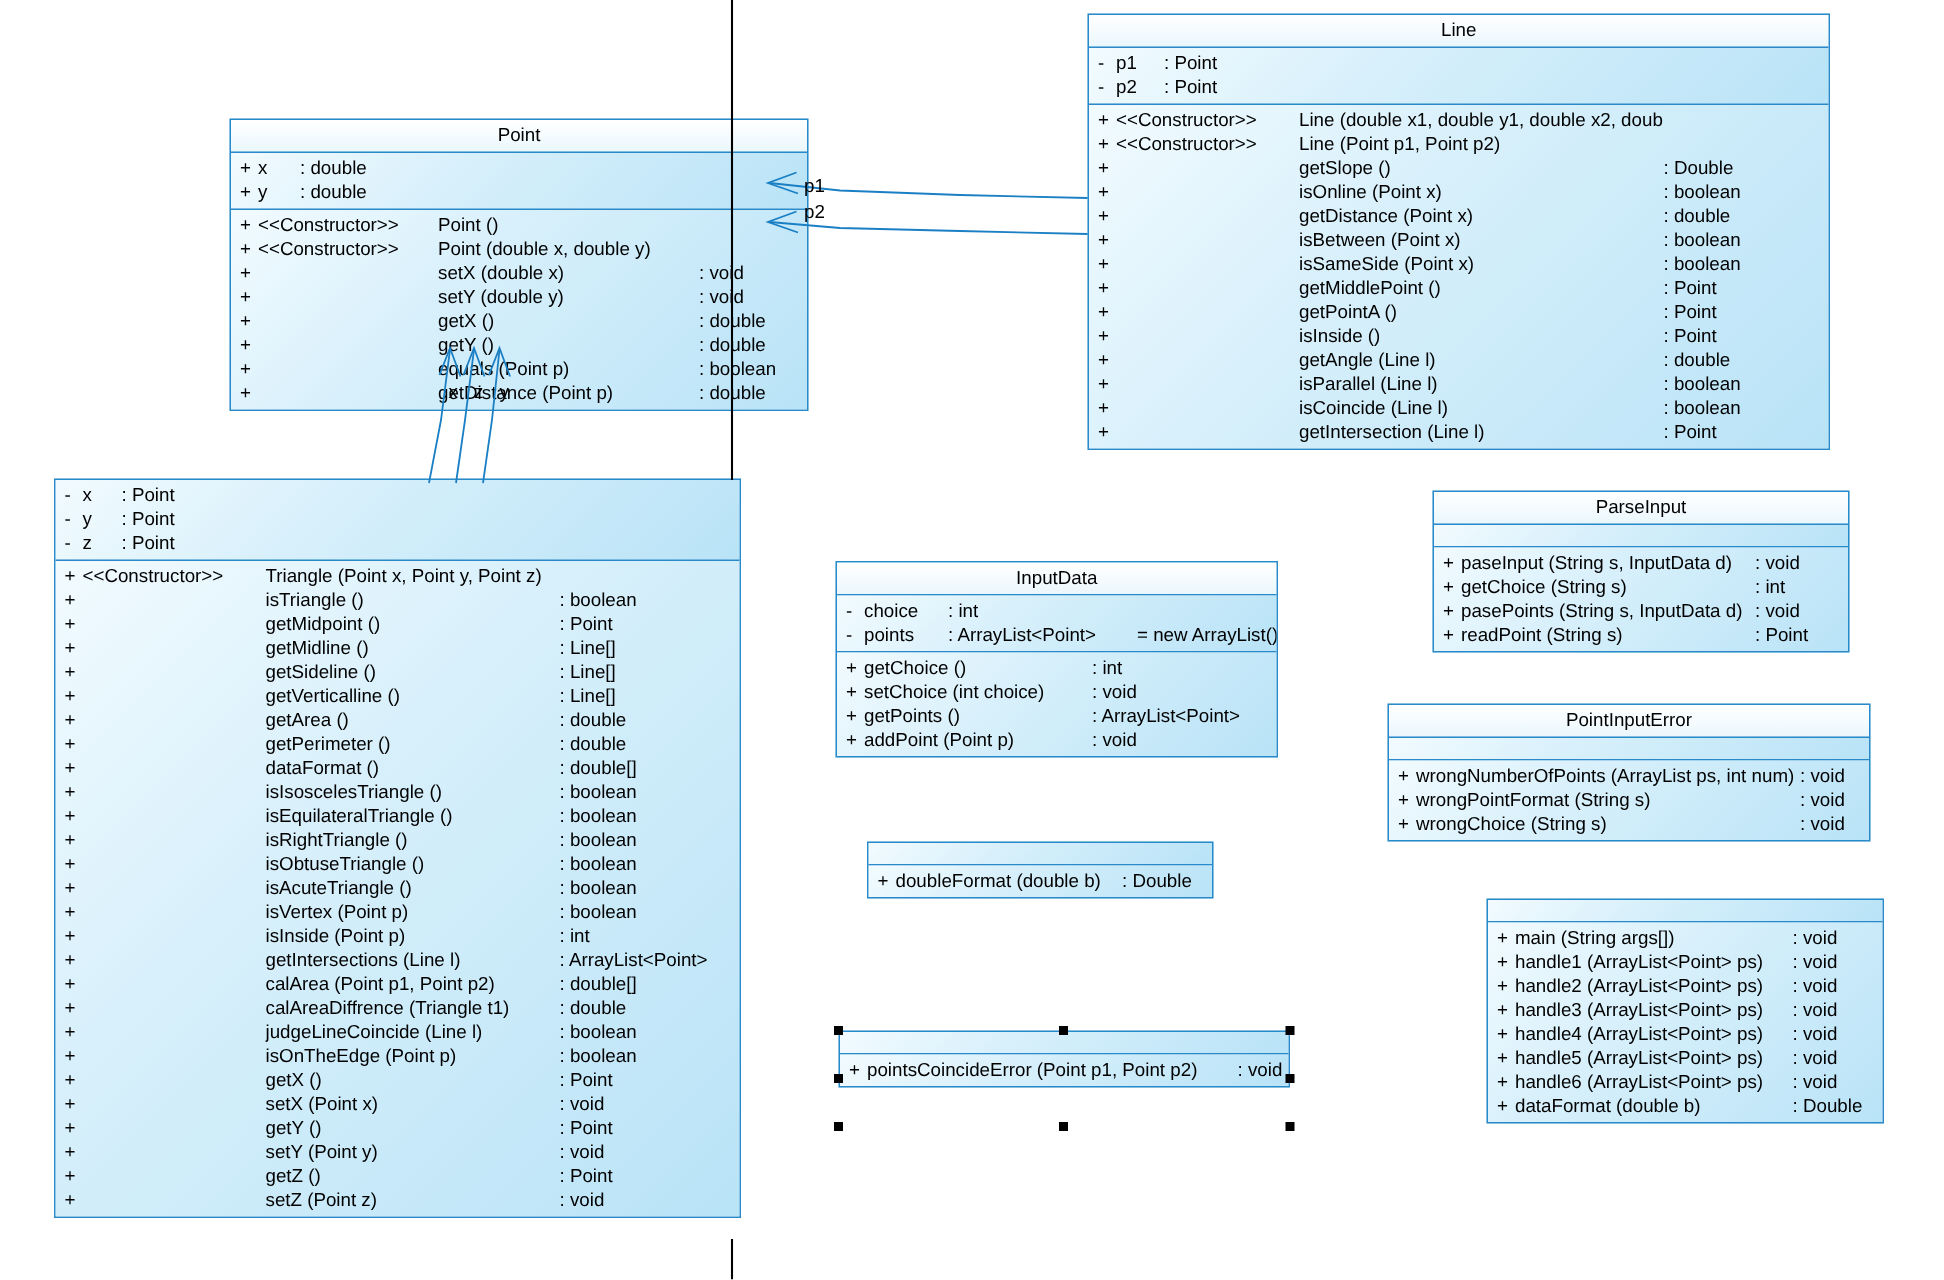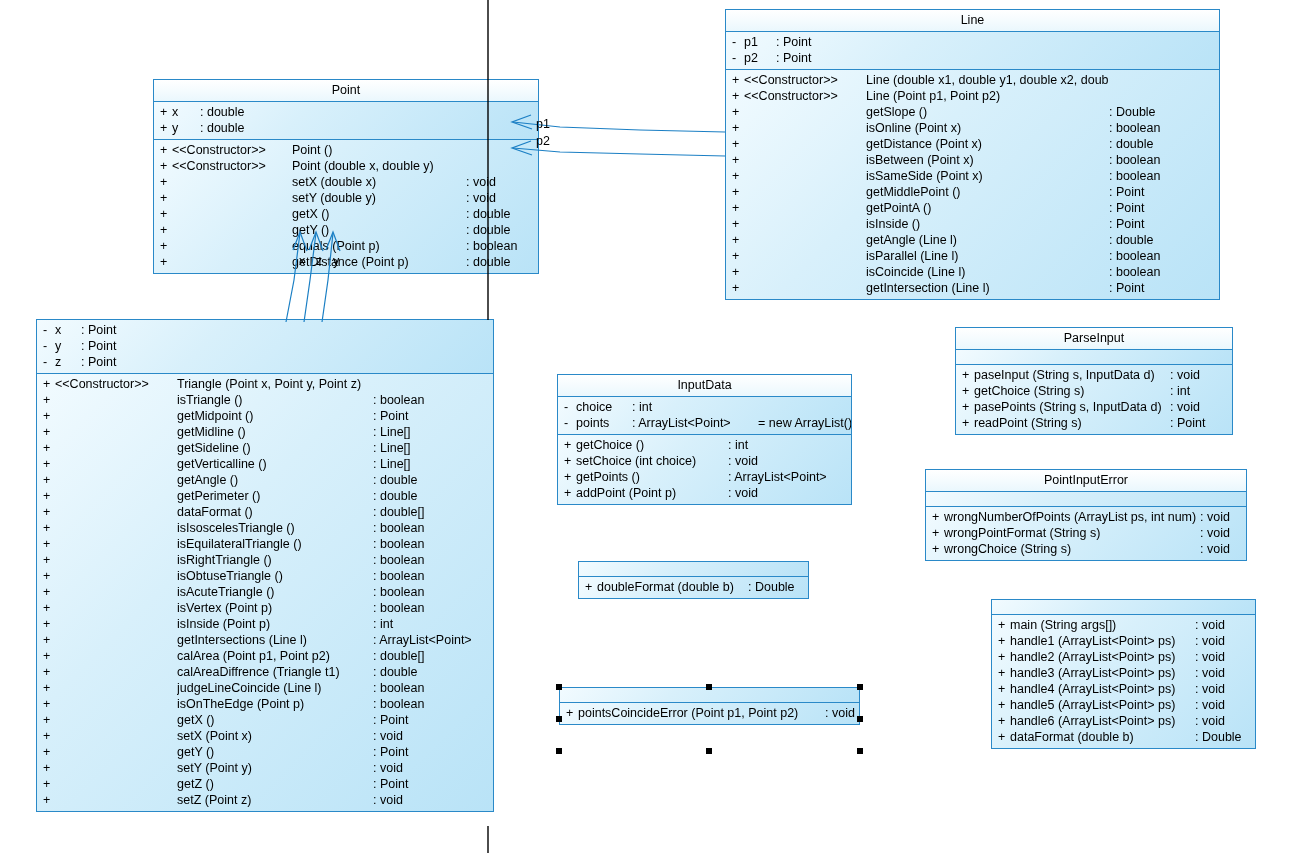--- a/index.html
+++ b/index.html
@@ -364,21 +364,21 @@
         </div>
         <div class="row">
           <span class="vis">+</span>
           <span class="stereo" style="width: 122px;"></span>
           <span class="sig">getVerticalline ()</span>
           <span class="ret" style="width: 120px;">: Line[]</span>
         </div>
         <div class="row">
           <span class="vis">+</span>
           <span class="stereo" style="width: 122px;"></span>
-          <span class="sig">getAngle ()</span>
+          <span class="sig">getArea ()</span>
           <span class="ret" style="width: 120px;">: double</span>
         </div>
         <div class="row">
           <span class="vis">+</span>
           <span class="stereo" style="width: 122px;"></span>
           <span class="sig">getPerimeter ()</span>
           <span class="ret" style="width: 120px;">: double</span>
         </div>
         <div class="row">
           <span class="vis">+</span>

